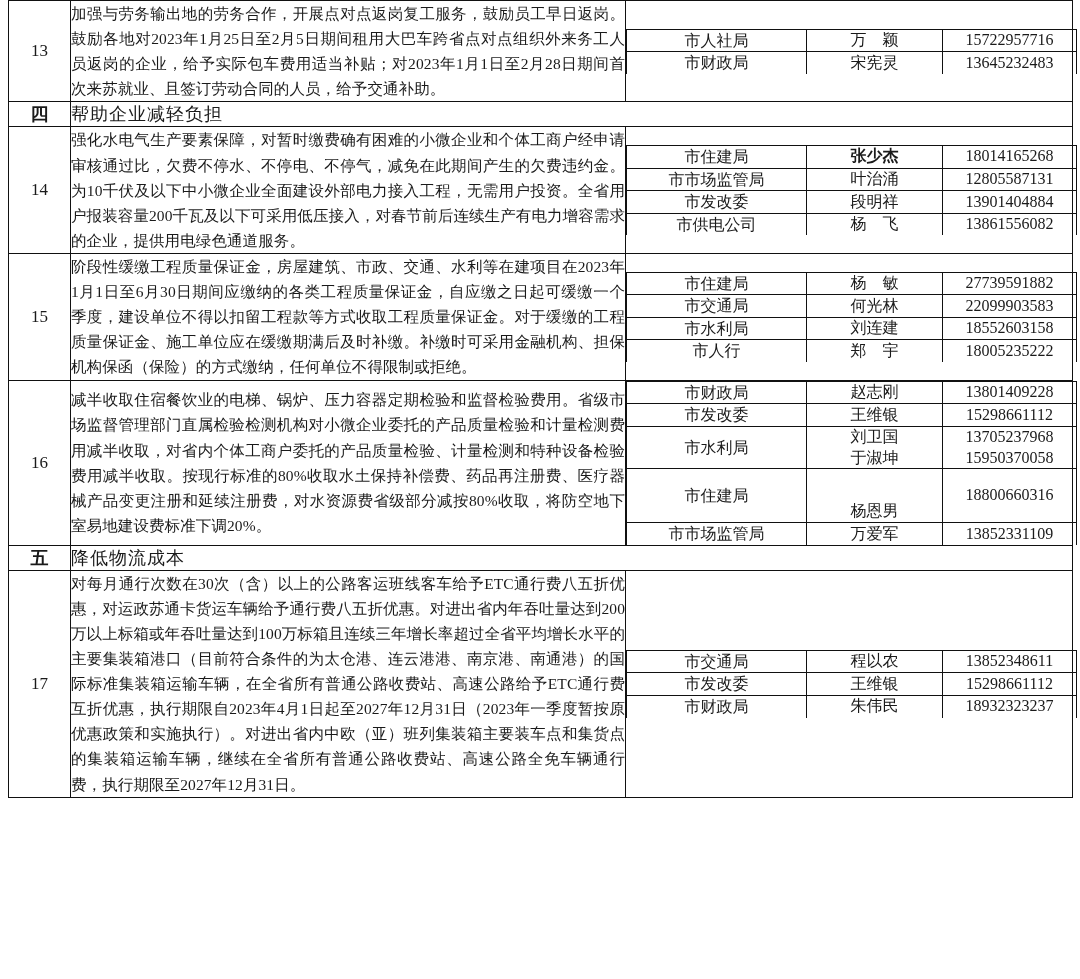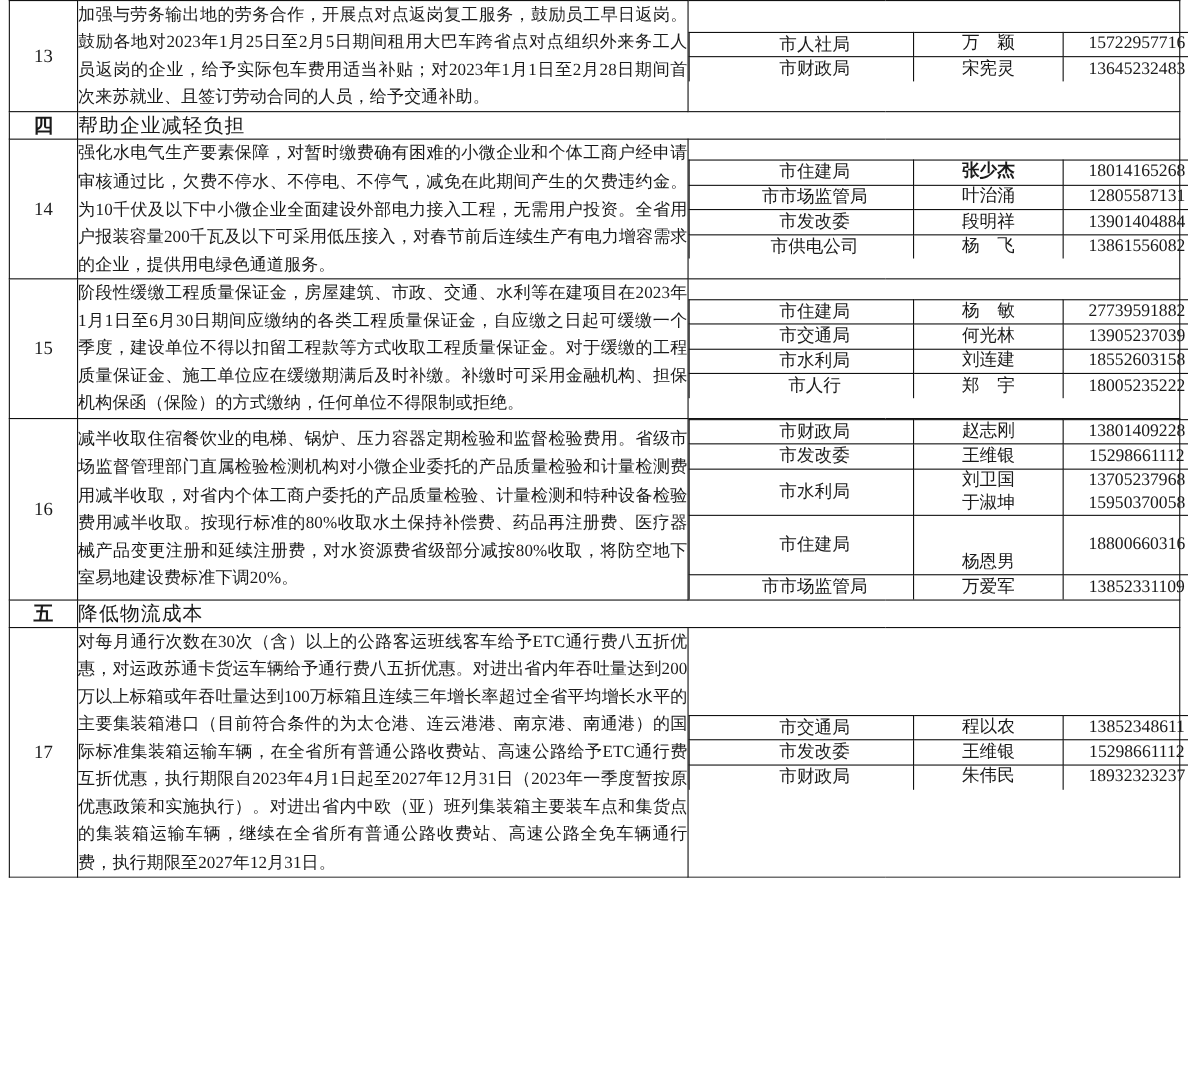--- a/index.html
+++ b/index.html
@@ -58,21 +58,21 @@
     border: 0;
     border-bottom: 1px solid #111111;
     text-align: center;
     font-size: 16px;
     line-height: 1.35;
     padding: 0;
   }
   .inner-table tr:last-child td {
     border-bottom: 0;
   }
-  .inner-table td.dept   { width: 179px; border-right: 1px solid #111111; padding-left: 24px; }
+  .inner-table td.dept   { width: 179px; border-right: 1px solid #111111; }
   .inner-table td.person { width: 135px; border-right: 1px solid #111111; }
   .inner-table td.phone  { width: 133px; }
   .phone-stack span {
     display: block;
     line-height: 1.3;
   }
   .section-row td {
     padding: 0;
   }
   .section-num {
@@ -194,21 +194,21 @@
                   <td class="phone phone-stack">
                     <span>27739591882</span>
                   </td>
                 </tr>
                 <tr>
                   <td class="dept">市交通局</td>
                   <td class="person">
                     <span style="display: block; line-height: 1.3;">何光林</span>
                   </td>
                   <td class="phone phone-stack">
-                    <span>13905237039</span>
+                    <span>22099903583</span>
                   </td>
                 </tr>
                 <tr>
                   <td class="dept">市水利局</td>
                   <td class="person">
                     <span style="display: block; line-height: 1.3;">刘连建</span>
                   </td>
                   <td class="phone phone-stack">
                     <span>18552603158</span>
                   </td>

